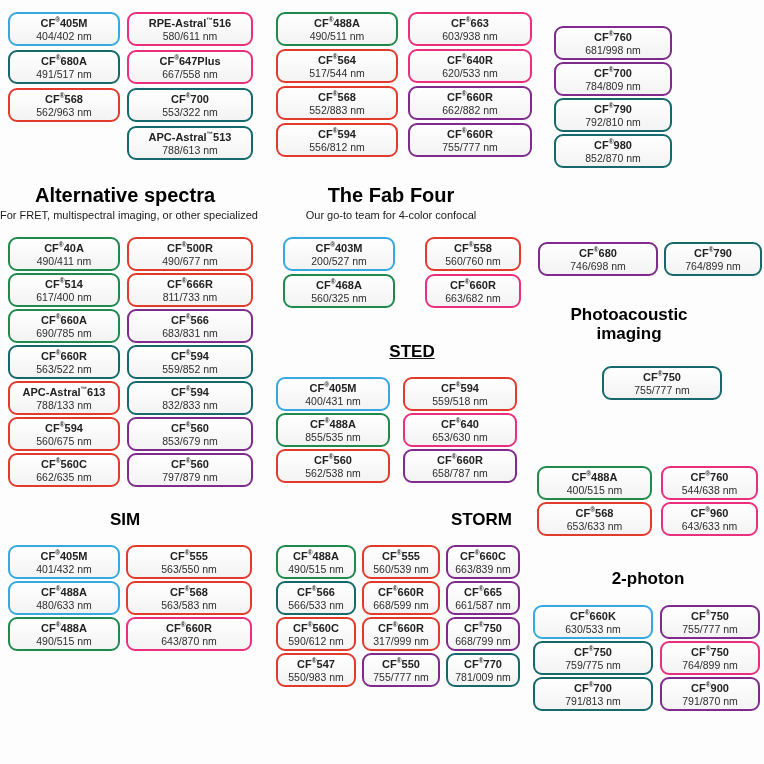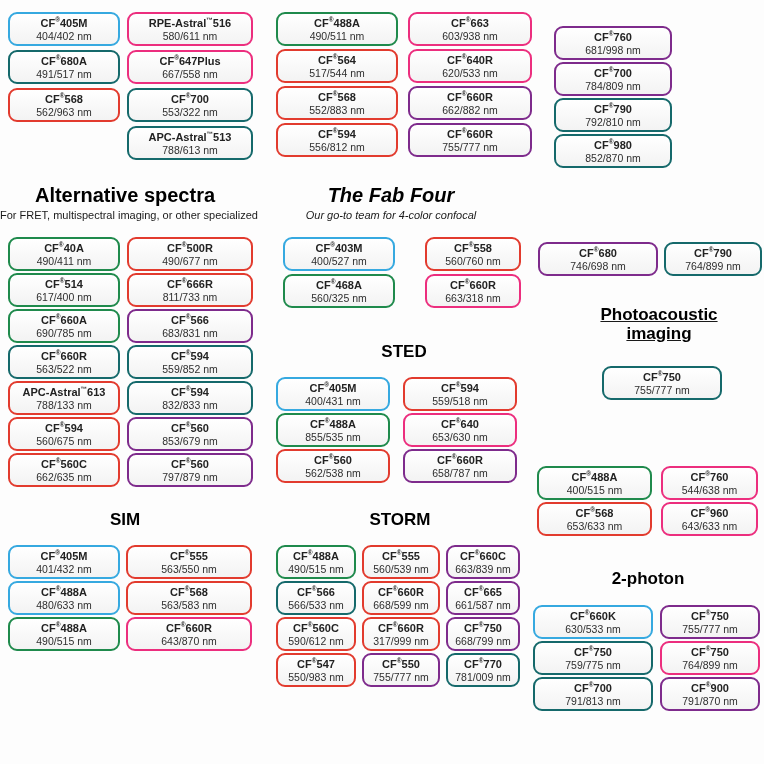--- a/index.html
+++ b/index.html
@@ -29,48 +29,48 @@
   .g-top-mid .col:nth-child(2){width:124px;}
 
   .g-top-right{left:554px;top:26px;--rowgap:2px;}
   .g-top-right .col{width:118px;}
 
   .h-alt{left:0px;top:184px;width:250px;}
   .g-alt{left:8px;top:237px;--rowgap:2px;--colgap:7px;}
   .g-alt .col:nth-child(1){width:112px;}
   .g-alt .col:nth-child(2){width:126px;}
 
-  .h-fab{left:262px;top:184px;width:258px;font-style:italic;}
+  .h-fab{left:262px;top:184px;width:258px;}
   .g-fab{left:283px;top:237px;--rowgap:3px;--colgap:30px;}
   .g-fab .col:nth-child(1){width:112px;}
   .g-fab .col:nth-child(2){width:96px;}
 
   .g-pair{left:538px;top:242px;--colgap:6px;}
   .g-pair .col:nth-child(1){width:120px;}
   .g-pair .col:nth-child(2){width:98px;}
 
-  .h-photo{left:574px;top:306px;width:170px;text-decoration:underline;}
+  .h-photo{left:544px;top:306px;width:170px;}
   .g-photo{left:602px;top:366px;}
   .g-photo .col{width:120px;}
 
-  .h-sted{left:284px;top:343px;width:240px;}
+  .h-sted{left:292px;top:343px;width:240px;text-decoration:underline;}
   .g-sted{left:276px;top:377px;--rowgap:2px;--colgap:13px;}
   .g-sted .col{width:114px;}
 
   .h-tirf{left:560px;top:430px;width:180px;}
   .g-tirf{left:537px;top:466px;--rowgap:2px;--colgap:9px;}
   .g-tirf .col:nth-child(1){width:115px;}
   .g-tirf .col:nth-child(2){width:97px;}
 
   .h-sim{left:0px;top:511px;width:250px;}
   .g-sim{left:8px;top:545px;--rowgap:2px;--colgap:6px;}
   .g-sim .col:nth-child(1){width:112px;}
   .g-sim .col:nth-child(2){width:126px;}
 
-  .h-storm{left:280px;top:511px;width:240px;}
+  .h-storm{left:272px;top:511px;width:240px;text-align:right;}
   .g-storm{left:276px;top:545px;--rowgap:2px;--colgap:6px;}
   .g-storm .col:nth-child(1){width:80px;}
   .g-storm .col:nth-child(2){width:78px;}
   .g-storm .col:nth-child(3){width:74px;}
 
   .h-2p{left:558px;top:570px;width:180px;}
   .g-2p{left:533px;top:605px;--rowgap:2px;--colgap:7px;}
   .g-2p .col:nth-child(1){width:120px;}
   .g-2p .col:nth-child(2){width:100px;}
 </style>
@@ -261,35 +261,35 @@
         <div class="pill" style="border-color: rgb(126, 43, 140);">
           <div class="pill-name">CF<sup>®</sup>560</div>
           <div class="pill-value">797/879 nm</div>
         </div>
       </div>
     </div>
   <div class="pill-group g-fab">
       <div class="col">
         <div class="pill" style="border-color: rgb(54, 169, 224);">
           <div class="pill-name">CF<sup>®</sup>403M</div>
-          <div class="pill-value">400/527 nm</div>
+          <div class="pill-value">200/527 nm</div>
         </div>
         <div class="pill" style="border-color: rgb(31, 138, 76);">
           <div class="pill-name">CF<sup>®</sup>468A</div>
           <div class="pill-value">560/325 nm</div>
         </div>
       </div>
       <div class="col">
         <div class="pill" style="border-color: rgb(226, 59, 46);">
           <div class="pill-name">CF<sup>®</sup>558</div>
           <div class="pill-value">560/760 nm</div>
         </div>
         <div class="pill" style="border-color: rgb(236, 46, 126);">
           <div class="pill-name">CF<sup>®</sup>660R</div>
-          <div class="pill-value">663/318 nm</div>
+          <div class="pill-value">663/682 nm</div>
         </div>
       </div>
     </div>
   <div class="pill-group g-pair">
       <div class="col">
         <div class="pill" style="border-color: rgb(126, 43, 140);">
           <div class="pill-name">CF<sup>®</sup>680</div>
           <div class="pill-value">746/698 nm</div>
         </div>
       </div>

